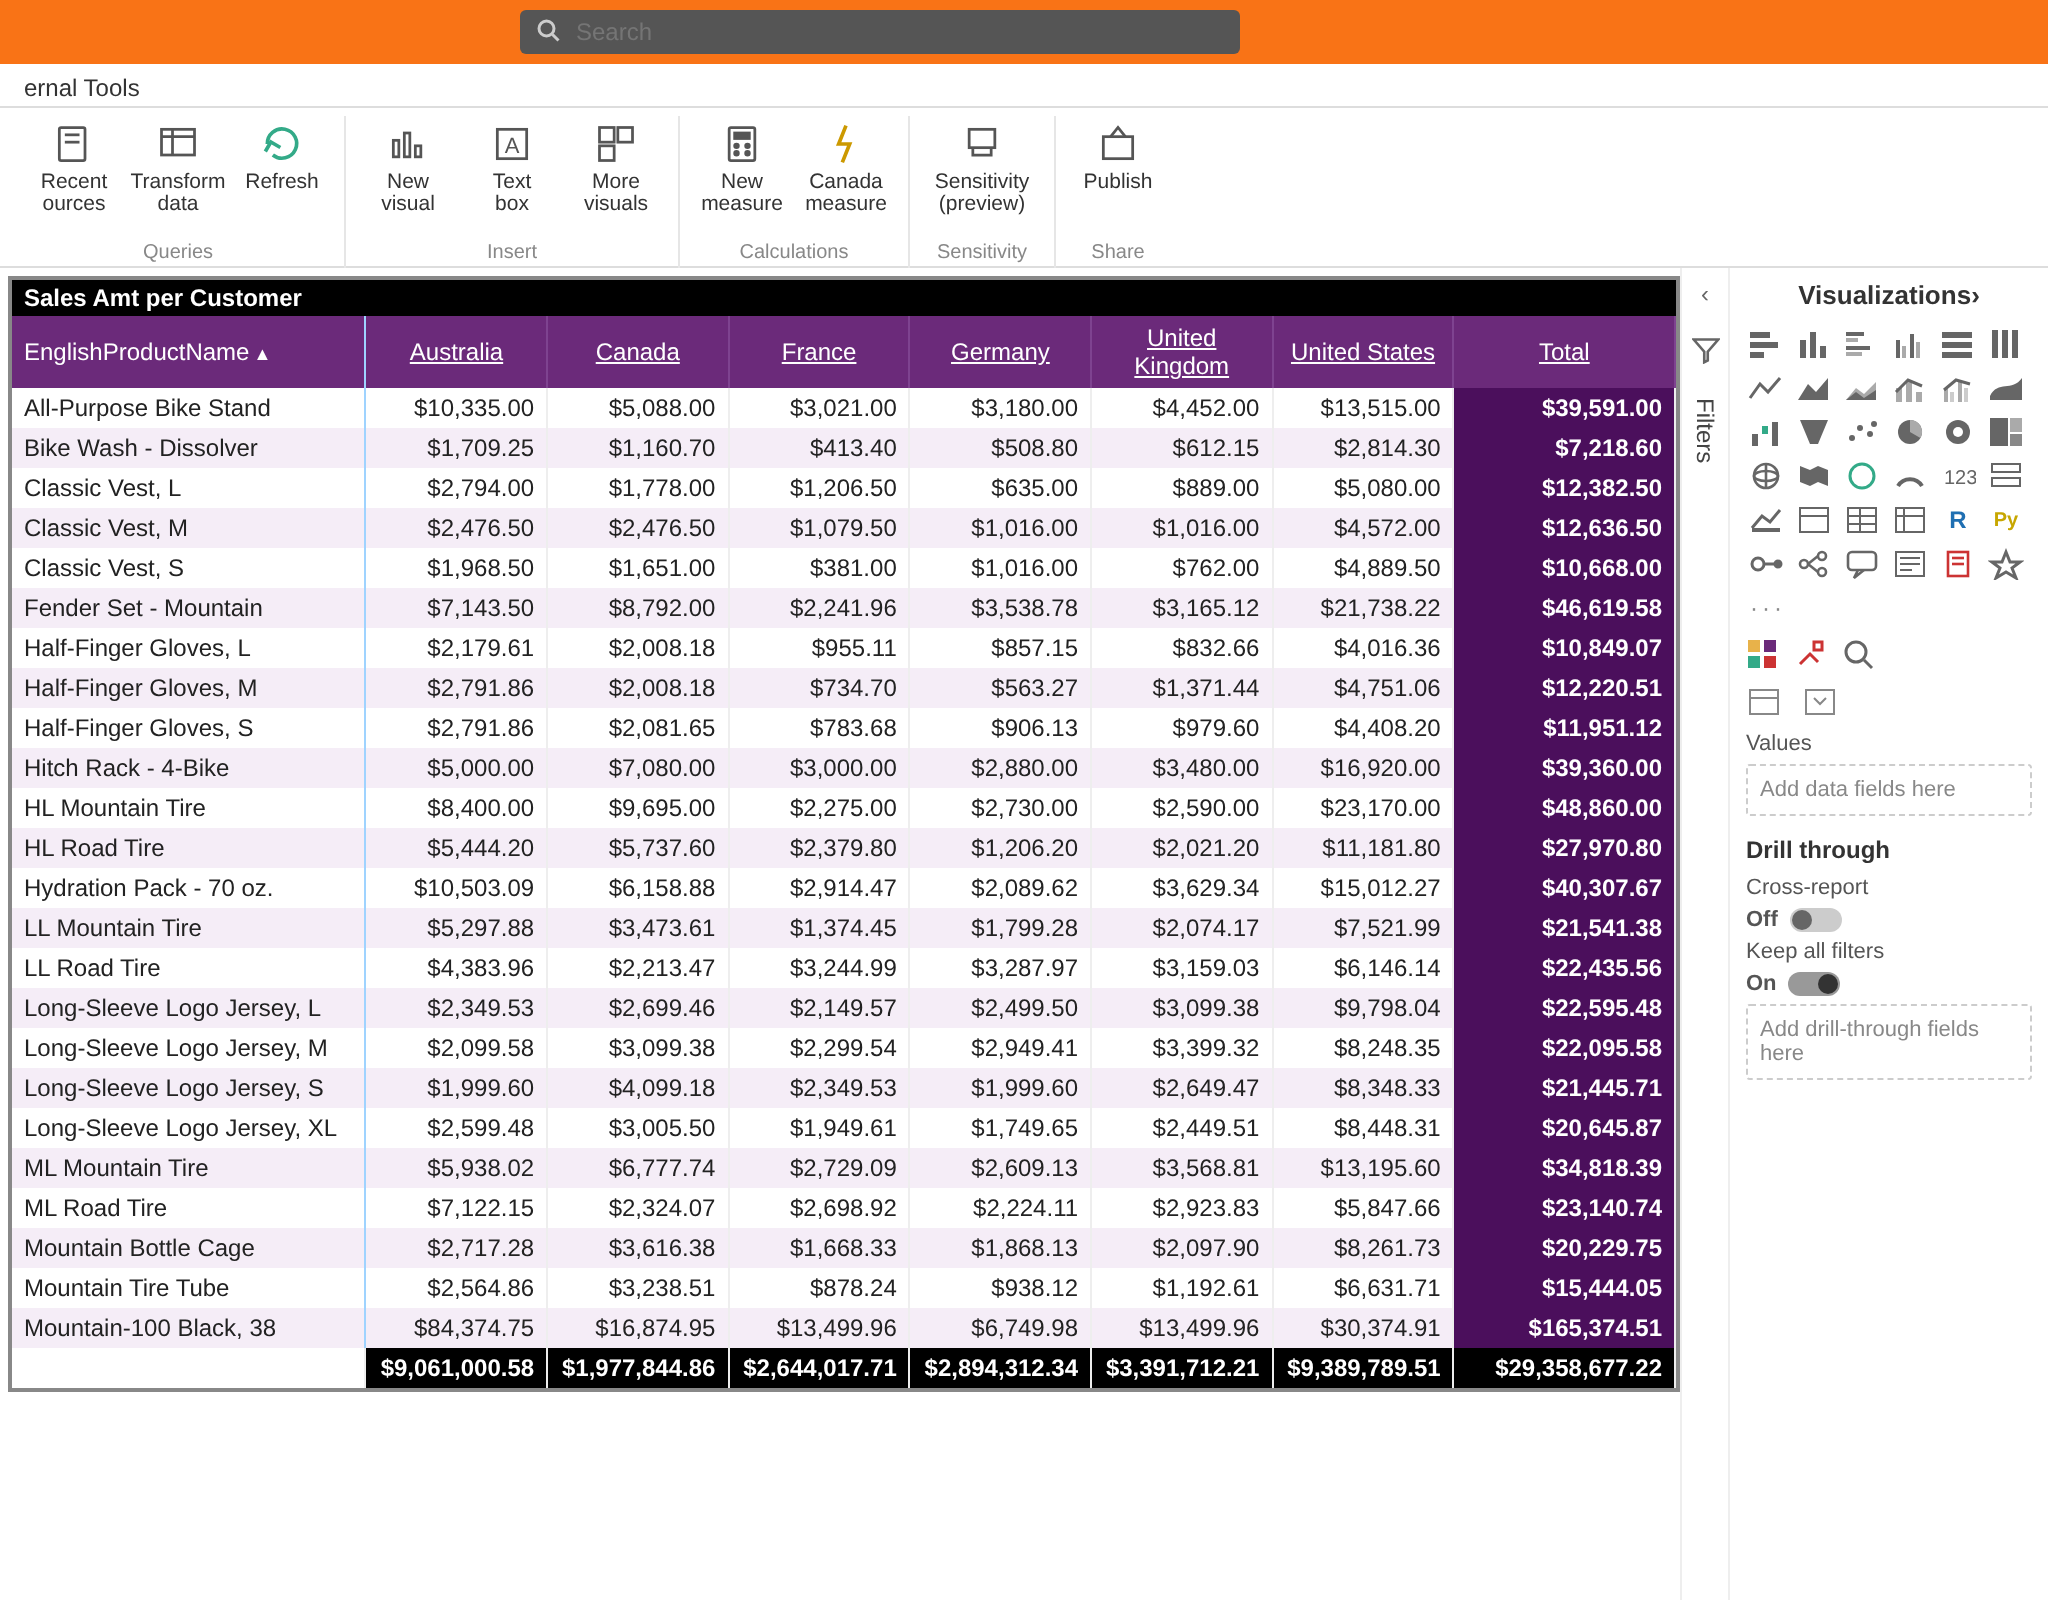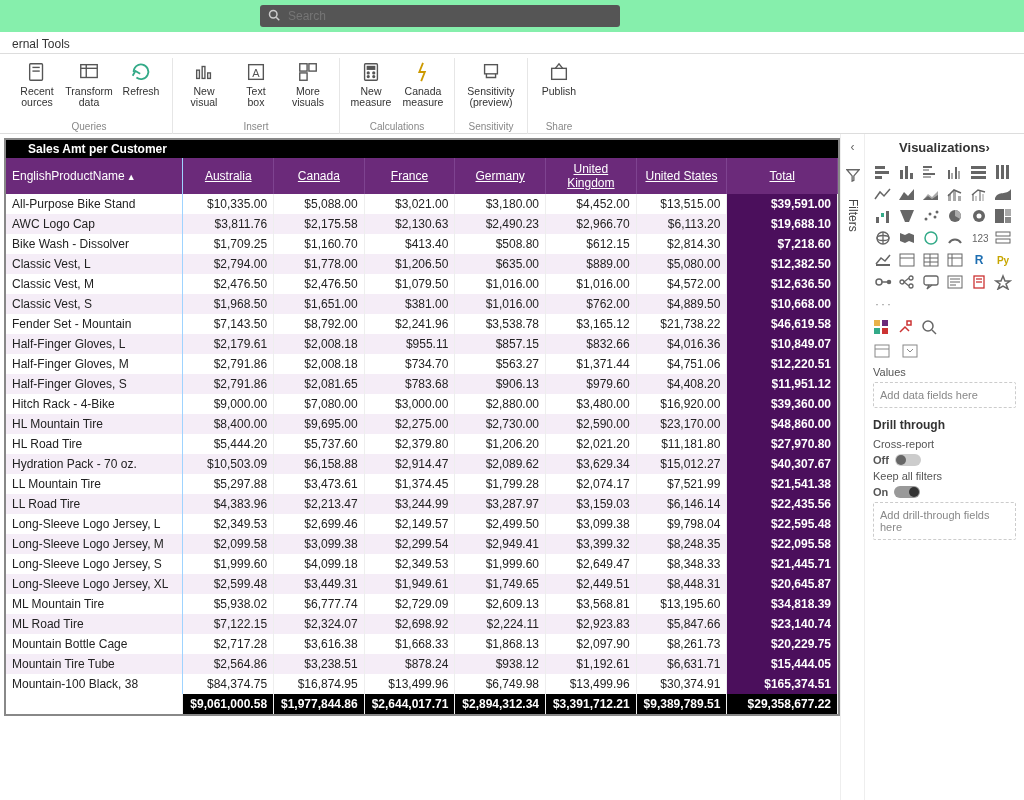--- a/index.html
+++ b/index.html
@@ -1,34 +1,34 @@
 <!DOCTYPE html>
 <html><head>
 <meta charset="utf-8">
 <style>
   * { box-sizing: border-box; }
   body { margin:0; font-family: "Segoe UI", Arial, sans-serif; font-size:12px; color:#222; background:#fff; width:1024px; height:800px; overflow:hidden; }
-  .topbar { height:32px; background:#86efac; display:flex; align-items:center; padding-left:260px; }
+  .topbar { height:32px; background:#f97316; display:flex; align-items:center; padding-left:260px; }
   .searchbox { width:360px; height:22px; background:#555; border-radius:3px; display:flex; align-items:center; padding:0 8px; color:#ccc; }
   .searchbox svg { margin-right:6px; }
   .searchbox input { flex:1; background:transparent; border:none; outline:none; color:#ccc; font-size:12px; }
   .tabstrip { height:22px; background:#fff; border-bottom:1px solid #ddd; padding-left:6px; font-size:12px; color:#333; display:flex; align-items:flex-end; }
   .tabstrip span { padding:2px 6px; }
   .ribbon { height:80px; background:#fff; border-bottom:1px solid #ddd; display:flex; align-items:flex-start; padding:4px 6px 0 6px; }
   .rgroup { display:flex; flex-direction:column; align-items:center; border-right:1px solid #e6e6e6; padding:0 8px; height:76px; }
   .rgroup:last-child { border-right:none; }
   .ritems { display:flex; gap:6px; }
   .rbtn { display:flex; flex-direction:column; align-items:center; justify-content:flex-start; width:46px; padding-top:2px; cursor:default; }
   .rbtn .ic { width:24px; height:24px; display:flex; align-items:center; justify-content:center; color:#444; }
   .rbtn .lbl { font-size:10.5px; text-align:center; line-height:11px; margin-top:2px; color:#333; white-space:pre-line; }
   .rgrouplbl { font-size:10px; color:#888; margin-top:auto; padding-bottom:2px; }
   .canvas-wrap { display:flex; height:666px; }
   .canvas { flex:1; background:#fff; padding:4px; position:relative; overflow:hidden; }
   .vizcard { border:2px solid #888; background:#fff; width:836px; }
-  .viztitle { background:#000; color:#fff; font-weight:bold; font-size:12px; padding:2px 22px; }
+  .viztitle { background:#000; color:#fff; font-weight:bold; font-size:12px; padding:2px 6px; }
   table.matrix { border-collapse:collapse; width:100%; table-layout:fixed; }
   table.matrix th { background:#6b2a7a; color:#fff; font-weight:normal; text-align:left; padding:4px 6px; font-size:12px; border-right:1px solid #7e4390; position:relative; }
   table.matrix th.num { text-align:center;text-decoration:underline; }
   table.matrix th .sort { font-size:9px; margin-left:2px; }
   table.matrix td { padding:3px 6px; font-size:12px; border-right:1px solid #eee; white-space:nowrap; overflow:hidden; text-overflow:ellipsis;}
   table.matrix td.num { text-align:right; }
   table.matrix tr:nth-child(even) td.body { background:#f5edf7; }
   table.matrix tr:nth-child(odd) td.body { background:#fff; }
   table.matrix td.total { background:#4b0f5c; color:#fff; font-weight:bold; text-align:right; }
   table.matrix tr.footer td { background:#000; color:#fff; font-weight:bold; }
@@ -237,30 +237,20 @@
               <td class="body col-name">All-Purpose Bike Stand</td>
               <td class="body num col-v">$10,335.00</td>
               <td class="body num col-v">$5,088.00</td>
               <td class="body num col-v">$3,021.00</td>
               <td class="body num col-v">$3,180.00</td>
               <td class="body num col-v">$4,452.00</td>
               <td class="body num col-v">$13,515.00</td>
               <td class="total col-t">$39,591.00</td>
             </tr>
             <tr>
-              <td class="body col-name">AWC Logo Cap</td>
-              <td class="body num col-v">$3,811.76</td>
-              <td class="body num col-v">$2,175.58</td>
-              <td class="body num col-v">$2,130.63</td>
-              <td class="body num col-v">$2,490.23</td>
-              <td class="body num col-v">$2,966.70</td>
-              <td class="body num col-v">$6,113.20</td>
-              <td class="total col-t">$19,688.10</td>
-            </tr>
-            <tr>
               <td class="body col-name">Bike Wash - Dissolver</td>
               <td class="body num col-v">$1,709.25</td>
               <td class="body num col-v">$1,160.70</td>
               <td class="body num col-v">$413.40</td>
               <td class="body num col-v">$508.80</td>
               <td class="body num col-v">$612.15</td>
               <td class="body num col-v">$2,814.30</td>
               <td class="total col-t">$7,218.60</td>
             </tr>
             <tr>
@@ -328,21 +318,21 @@
               <td class="body num col-v">$2,791.86</td>
               <td class="body num col-v">$2,081.65</td>
               <td class="body num col-v">$783.68</td>
               <td class="body num col-v">$906.13</td>
               <td class="body num col-v">$979.60</td>
               <td class="body num col-v">$4,408.20</td>
               <td class="total col-t">$11,951.12</td>
             </tr>
             <tr>
               <td class="body col-name">Hitch Rack - 4-Bike</td>
-              <td class="body num col-v">$9,000.00</td>
+              <td class="body num col-v">$5,000.00</td>
               <td class="body num col-v">$7,080.00</td>
               <td class="body num col-v">$3,000.00</td>
               <td class="body num col-v">$2,880.00</td>
               <td class="body num col-v">$3,480.00</td>
               <td class="body num col-v">$16,920.00</td>
               <td class="total col-t">$39,360.00</td>
             </tr>
             <tr>
               <td class="body col-name">HL Mountain Tire</td>
               <td class="body num col-v">$8,400.00</td>
@@ -419,21 +409,21 @@
               <td class="body num col-v">$4,099.18</td>
               <td class="body num col-v">$2,349.53</td>
               <td class="body num col-v">$1,999.60</td>
               <td class="body num col-v">$2,649.47</td>
               <td class="body num col-v">$8,348.33</td>
               <td class="total col-t">$21,445.71</td>
             </tr>
             <tr>
               <td class="body col-name">Long-Sleeve Logo Jersey, XL</td>
               <td class="body num col-v">$2,599.48</td>
-              <td class="body num col-v">$3,449.31</td>
+              <td class="body num col-v">$3,005.50</td>
               <td class="body num col-v">$1,949.61</td>
               <td class="body num col-v">$1,749.65</td>
               <td class="body num col-v">$2,449.51</td>
               <td class="body num col-v">$8,448.31</td>
               <td class="total col-t">$20,645.87</td>
             </tr>
             <tr>
               <td class="body col-name">ML Mountain Tire</td>
               <td class="body num col-v">$5,938.02</td>
               <td class="body num col-v">$6,777.74</td>

